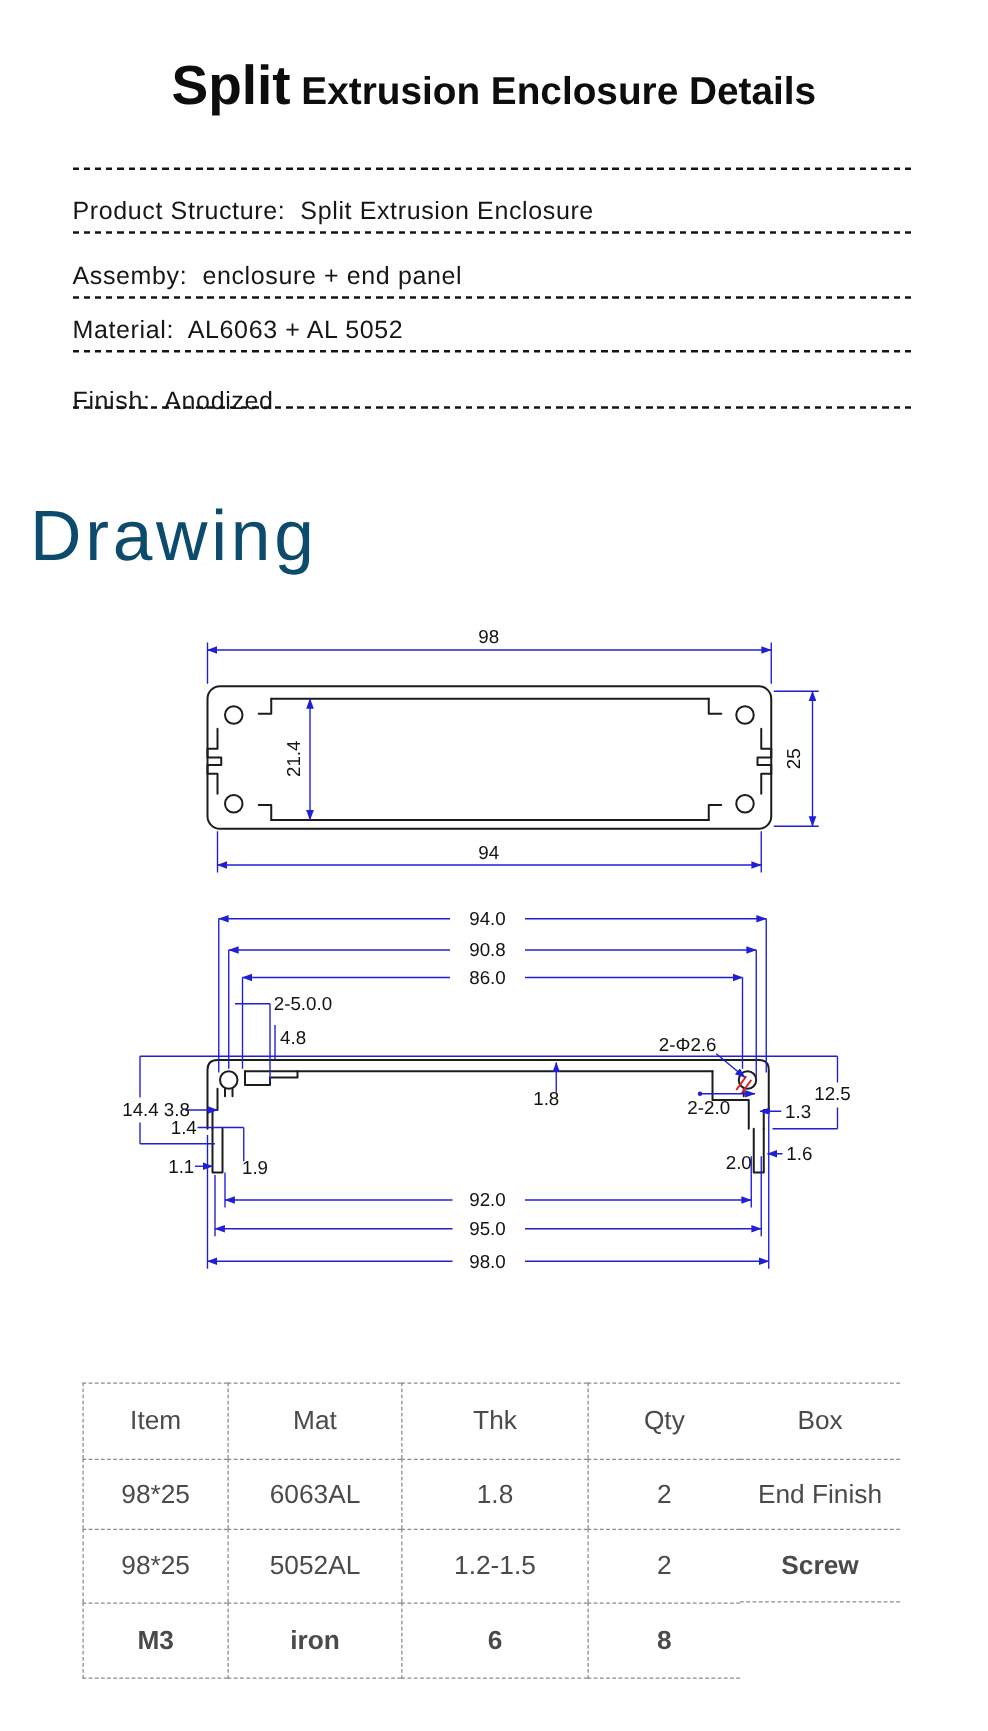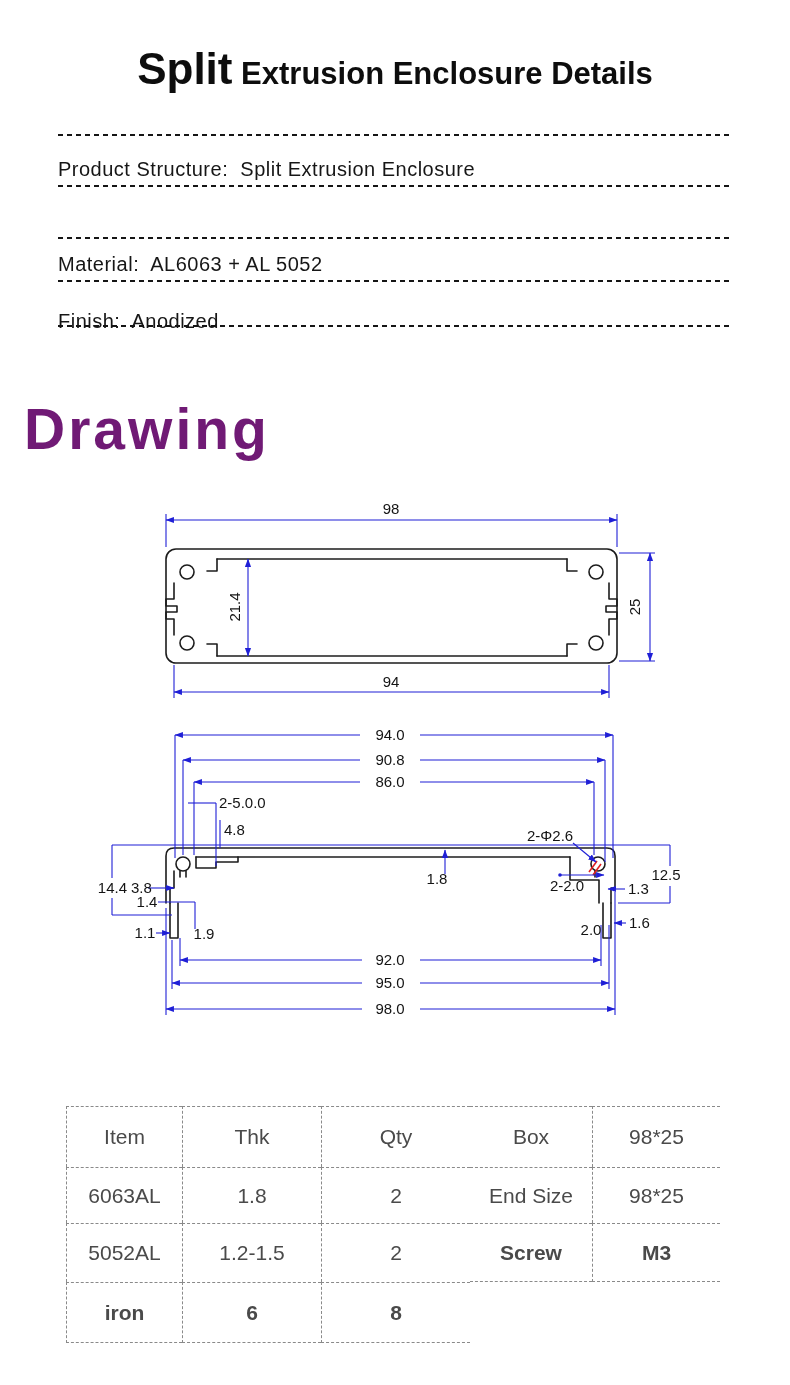--- a/index.html
+++ b/index.html
@@ -8,22 +8,22 @@
   
   .title{position:absolute;top:44px;left:0;width:100%;text-align:center;color:#0d0d0d;white-space:nowrap;}
   .title .t1{font-size:44px;font-weight:700;}
   .title .t2{font-size:31px;font-weight:600;}
   
   .hdash{position:absolute;left:58px;width:672px;height:2px;
          background:repeating-linear-gradient(90deg,#151515 0 5px,transparent 5px 9px);}
   
   .info-row{position:absolute;left:58px;font-size:20px;color:#161616;letter-spacing:.5px;white-space:pre;}
   
-  .dhead{position:absolute;top:396px;left:24px;font-size:57px;font-weight:700;
-         letter-spacing:3px;color:#701a75;}
+  .dhead{position:absolute;top:396px;left:24px;font-size:57px;font-weight:400;
+         letter-spacing:3px;color:#0c4a6e;}
   
   .cad{position:absolute;left:0;top:490px;}
   .k{stroke:#1c1c1c;stroke-width:1.6;fill:none;stroke-linejoin:round;stroke-linecap:round;}
   .b{stroke:#1f1fd6;stroke-width:1.1;fill:none;}
   .r{stroke:#e02020;stroke-width:1.6;fill:none;}
   .t{font-family:"Liberation Sans",sans-serif;font-size:15px;fill:#141414;}
   
   .tbl{position:absolute;left:66px;top:1106px;width:654px;display:grid;
        grid-template-columns:116px 139px 149px 122px 128px;
        grid-template-rows:61px 56px 59px 61px;}
@@ -37,20 +37,21 @@
 
 <div class="page">
 
   <div class="title">
     <span class="t1">Split</span><span class="t2"> Extrusion Enclosure Details</span>
   </div>
 
   <div class="hdash" style="top:134px"></div>
   <div class="info-row" style="top:158px">Product Structure:  Split Extrusion Enclosure</div>
   <div class="hdash" style="top:185px"></div>
+  <div class="info-row" style="top:210px">Assemby:  enclosure + end panel</div>
   <div class="hdash" style="top:237px"></div>
   <div class="info-row" style="top:253px">Material:  AL6063 + AL 5052</div>
   <div class="hdash" style="top:280px"></div>
   <div class="info-row" style="top:310px">Finish:  Anodized</div>
   <div class="hdash" style="top:325px"></div>
 
   <div class="dhead">Drawing</div>
 
   <svg class="cad" width="790" height="545" viewBox="0 490 790 545">
     <defs>
@@ -176,30 +177,31 @@
       <text class="t" x="629" y="928" text-anchor="start">1.6</text>
       <text class="t" x="591" y="935" text-anchor="middle">2.0</text>
       <text class="t" x="390" y="965" text-anchor="middle">92.0</text>
       <text class="t" x="390" y="988" text-anchor="middle">95.0</text>
       <text class="t" x="390" y="1014" text-anchor="middle">98.0</text>
     </g>
   </svg>
 
   <div class="tbl">
     <div class="cell vl">Item</div>
+    <div class="cell vl">Mat</div>
     <div class="cell vl">Thk</div>
     <div class="cell vl">Qty</div>
 
     <div class="cell">Box</div>
     <div class="cell vl">98*25</div>
     <div class="cell vl">6063AL</div>
     <div class="cell vl">1.8</div>
     <div class="cell vl">2</div>
 
-    <div class="cell">End Size</div>
+    <div class="cell">End Finish</div>
     <div class="cell vl">98*25</div>
     <div class="cell vl">5052AL</div>
     <div class="cell vl">1.2-1.5</div>
     <div class="cell vl">2</div>
 
     <div class="cell bb">Screw</div>
     <div class="cell vl bb">M3</div>
     <div class="cell vl bb">iron</div>
     <div class="cell vl bb">6</div>
     <div class="cell vl bb">8</div>

